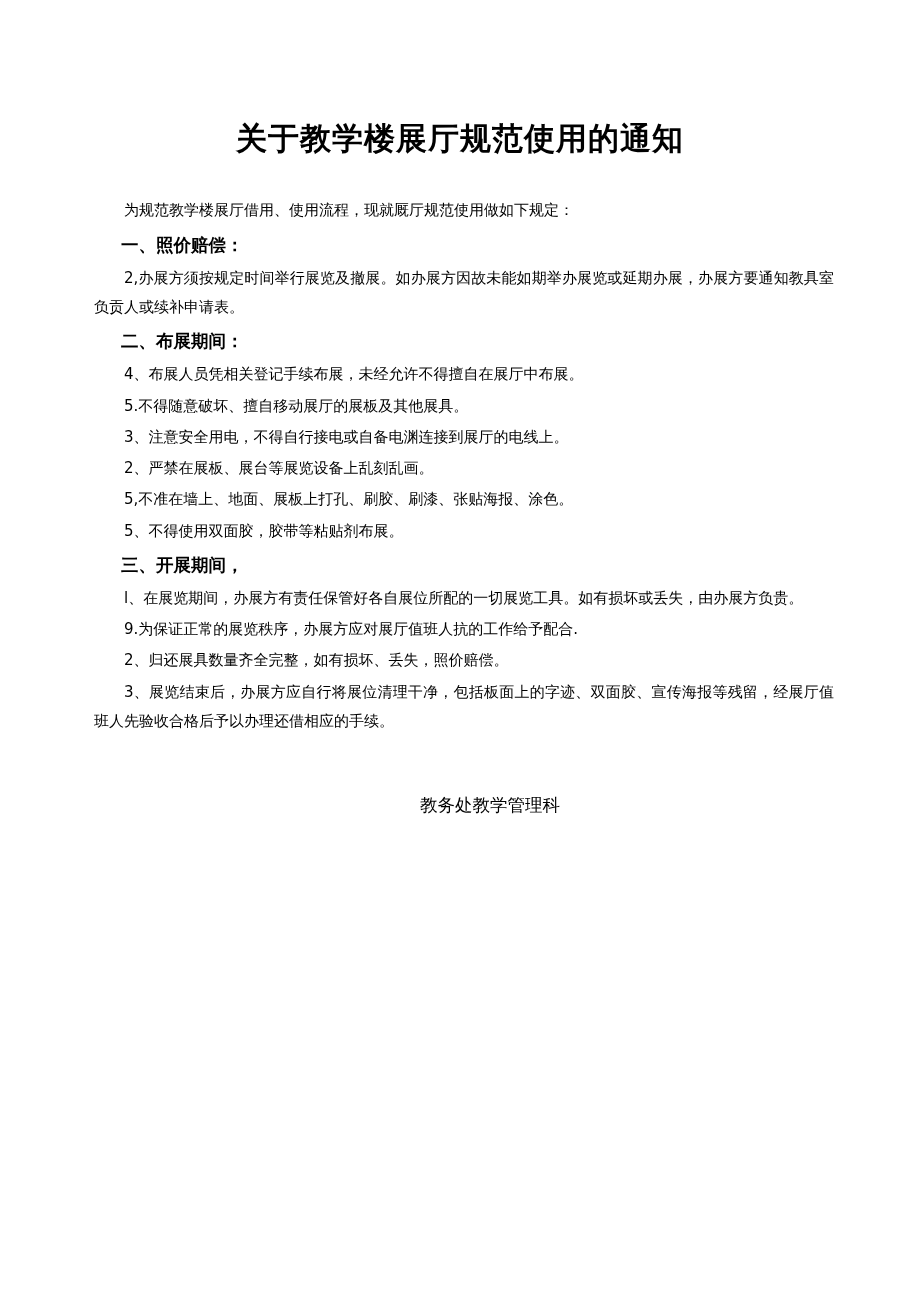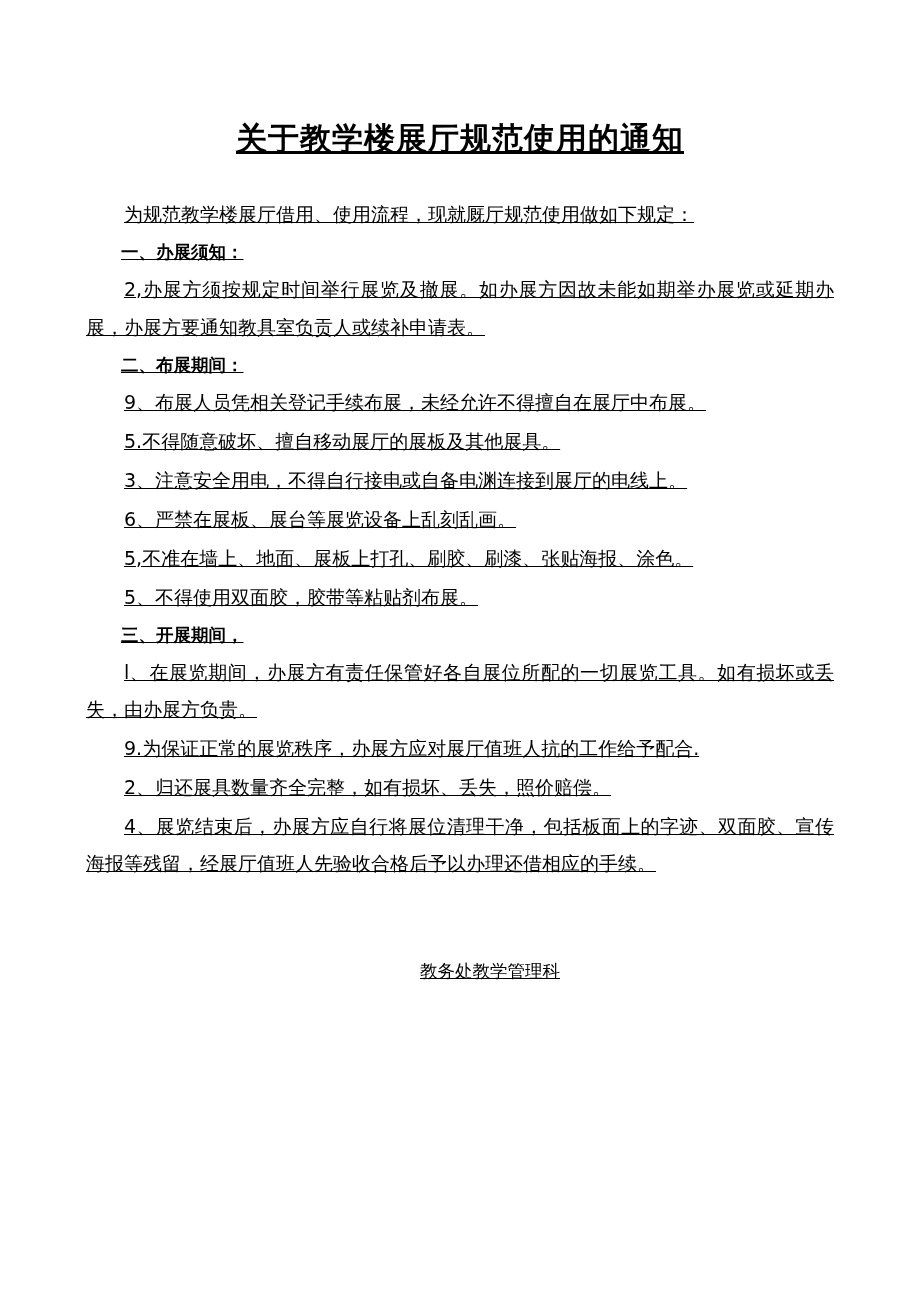--- a/index.html
+++ b/index.html
@@ -13,74 +13,73 @@
     font-family: "DejaVu Sans", "Liberation Sans", sans-serif;
     color: #000000;
   }
   .page {
     position: relative;
     width: 920px;
     min-height: 1301px;
     box-sizing: border-box;
     padding: 100px 86px 19px 86px;
     background: #ffffff;
-    text-decoration: underline;
   }
   .doc-title {
     text-align: center;
     font-size: 31px;
     font-weight: bold;
     letter-spacing: 1px;
     margin: 18px 0 38px 0;
     line-height: 1.3;
   }
   .para {
-    font-size: 19px;
+    font-size: 15px;
     line-height: 1.95;
     text-align: justify;
-    margin: 0 0 2px 0;
+    margin: 0 0 2px 8px;
     text-indent: 2em;
   }
   .section-head {
     font-size: 17.5px;
     line-height: 1.95;
     font-weight: bold;
     margin: 0 0 2px 0;
     text-indent: 2em;
   }
   .signature {
     font-size: 17.5px;
     line-height: 1.95;
-    margin-top: 72px;
+    margin-top: 52px;
     text-align: center;
     padding-left: 60px;
   }
 </style>
 </head>
 <body>
 
 <div class="page">
 
   <h1 class="doc-title">关于教学楼展厅规范使用的通知</h1>
 
   <p class="para">为规范教学楼展厅借用、使用流程，现就厩厅规范使用做如下规定：</p>
 
-  <p class="section-head">一、办展须知：</p>
+  <p class="section-head">一、照价赔偿：</p>
   <p class="para">2,办展方须按规定时间举行展览及撤展。如办展方因故未能如期举办展览或延期办展，办展方要通知教具室负贡人或续补申请表。</p>
 
   <p class="section-head">二、布展期间：</p>
-  <p class="para">9、布展人员凭相关登记手续布展，未经允许不得擅自在展厅中布展。</p>
+  <p class="para">4、布展人员凭相关登记手续布展，未经允许不得擅自在展厅中布展。</p>
   <p class="para">5.不得随意破坏、擅自移动展厅的展板及其他展具。</p>
   <p class="para">3、注意安全用电，不得自行接电或自备电渊连接到展厅的电线上。</p>
-  <p class="para">6、严禁在展板、展台等展览设备上乱刻乱画。</p>
+  <p class="para">2、严禁在展板、展台等展览设备上乱刻乱画。</p>
   <p class="para">5,不准在墙上、地面、展板上打孔、刷胶、刷漆、张贴海报、涂色。</p>
   <p class="para">5、不得使用双面胶，胶带等粘贴剂布展。</p>
 
   <p class="section-head">三、开展期间，</p>
   <p class="para">l、在展览期间，办展方有责任保管好各自展位所配的一切展览工具。如有损坏或丢失，由办展方负贵。</p>
   <p class="para">9.为保证正常的展览秩序，办展方应对展厅值班人抗的工作给予配合.</p>
 
   <p class="para">2、归还展具数量齐全完整，如有损坏、丢失，照价赔偿。</p>
-  <p class="para">4、展览结束后，办展方应自行将展位清理干净，包括板面上的字迹、双面胶、宣传海报等残留，经展厅值班人先验收合格后予以办理还借相应的手续。</p>
+  <p class="para">3、展览结束后，办展方应自行将展位清理干净，包括板面上的字迹、双面胶、宣传海报等残留，经展厅值班人先验收合格后予以办理还借相应的手续。</p>
 
   <p class="signature">教务处教学管理科</p>
 
 </div>
 
 </body></html>

